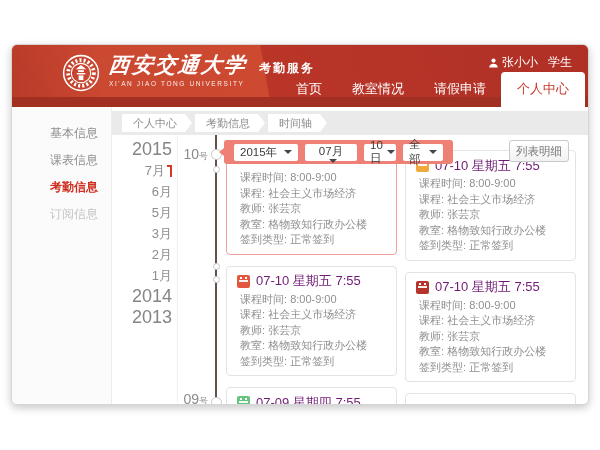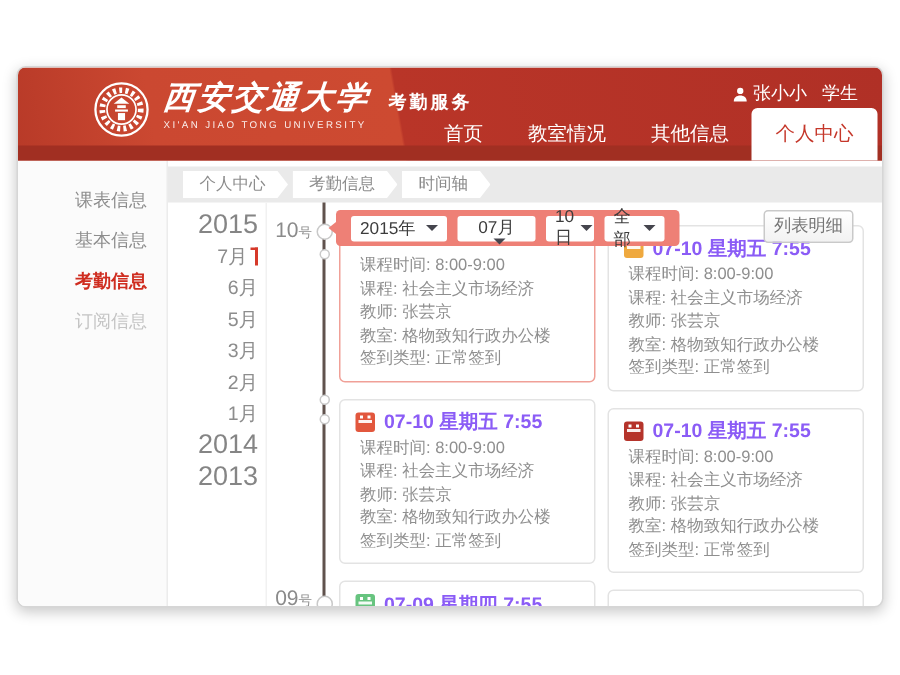--- a/index.html
+++ b/index.html
@@ -62,21 +62,21 @@
   
   .cards-wrap { position:absolute; left:114px; top:9px; right:12px; display:flex; gap:8px; }
   .card-col { flex:1; display:flex; flex-direction:column; gap:11px; min-width:0; }
   .col-right { margin-top:6px; }
   .card { background:#fff; border:1px solid #e3e3e3; border-radius:4px; padding:4px 10px 6px; cursor:pointer; }
   .card.selected { border-color:#f0a097; }
   .card-head { display:flex; align-items:center; gap:6px; min-height:21px; }
   .cal-icon { width:13px; height:13px; border-radius:2px; position:relative; flex:none; }
   .cal-icon::before { content:''; position:absolute; left:2px; right:2px; top:5px; height:2px; background:rgba(255,255,255,.92); }
   .cal-icon::after { content:''; position:absolute; left:3px; top:2px; width:2px; height:2px; background:#fff; box-shadow:5px 0 #fff; }
-  .card-title { font-size:13px; font-weight:bold; color:#8b5cf6; white-space:nowrap; }
+  .card-title { font-size:13px; font-weight:normal; color:#701a75; white-space:nowrap; }
   .card-fields { padding-left:3px; }
   .card-field { font-size:11px; color:#8f8f8f; line-height:15.5px; white-space:nowrap; }
   .f-label::after { content:": "; }
 
   
   .filter-bar { position:absolute; left:112px; top:5px; height:24px; background:#ee8076; border-radius:3px;
     display:flex; align-items:center; gap:7px; padding:0 10px; z-index:5; }
   .filter-bar::before { content:''; position:absolute; left:-5px; top:8px;
     border-top:4px solid transparent; border-bottom:4px solid transparent; border-right:5px solid #ee8076; }
   .filter-select { background:#fff; border-radius:2px; height:17px; font-size:11.5px; color:#3c3c3c;
@@ -119,33 +119,33 @@
       <span>张小小</span>
       <span class="role">学生</span>
     </div>
 
     <div class="main-nav">
 
         <div class="nav-item">首页</div>
 
         <div class="nav-item">教室情况</div>
 
-        <div class="nav-item">其他信息</div>
+        <div class="nav-item">请假申请</div>
 
         <div class="nav-item active">个人中心</div>
       </div>
   </div>
 
   <div class="content">
 
     <div class="sidebar">
 
+        <div class="side-item">基本信息</div>
+
         <div class="side-item">课表信息</div>
-
-        <div class="side-item">基本信息</div>
 
         <div class="side-item active">考勤信息</div>
 
 
         <div class="side-item muted">订阅信息</div>
       </div>
 
     <div class="main">
 
       <div class="breadcrumb-bar">

